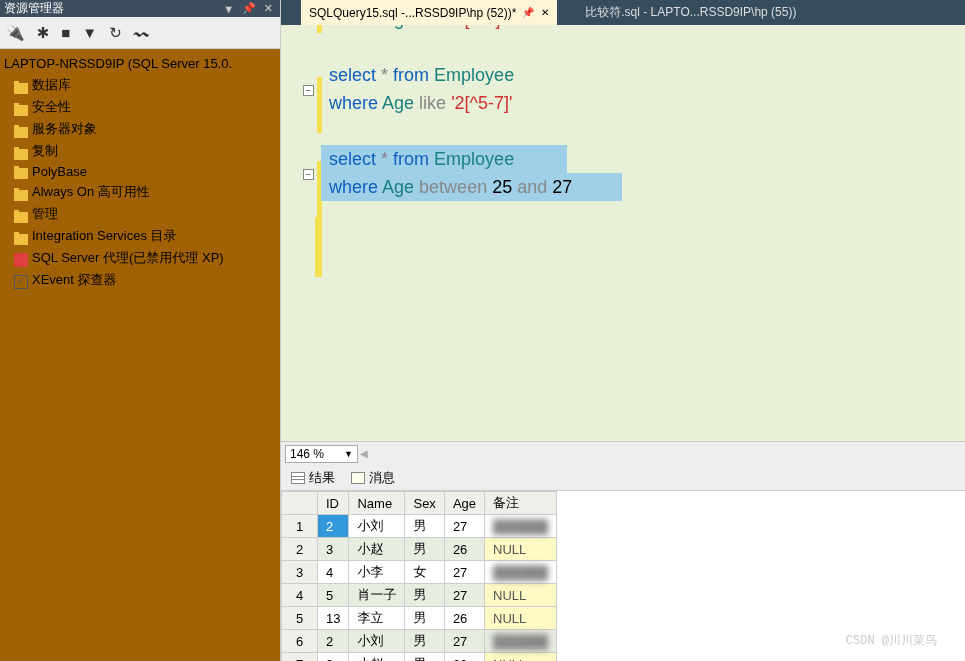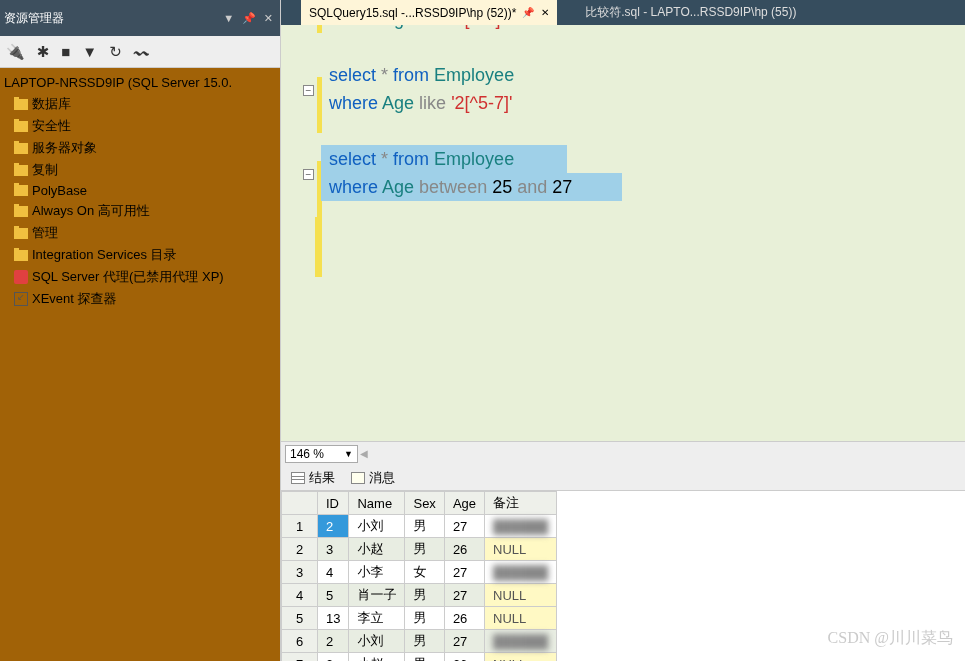--- a/index.html
+++ b/index.html
@@ -1,28 +1,28 @@
 <!DOCTYPE html>
 <html><head>
   <meta charset="utf-8">
   <style>
     * { margin: 0; padding: 0; box-sizing: border-box; font-family: "Microsoft YaHei", "Segoe UI", sans-serif; }
     body { width: 965px; height: 661px; display: flex; overflow: hidden; background: #fff; position: relative; }
     
     
     .sidebar { width: 281px; height: 100%; background: #f5f5f5; border-right: 1px solid #ccc; display: flex; flex-direction: column; }
-    .sidebar-header { height: 36px; background: #3d4f5e; color: #fff; display: flex; align-items: center; padding: 0 4px; font-size: 12px; }
+    .sidebar-header { height: 17px; background: #3d4f5e; color: #fff; display: flex; align-items: center; padding: 0 4px; font-size: 12px; }
     .sidebar-header-title { flex: 1; }
     .sidebar-header-icons { display: flex; gap: 2px; align-items: center; }
     .sidebar-header-icons span { cursor: pointer; font-size: 11px; padding: 0 3px; color: #ccc; }
     .sidebar-toolbar { height: 32px; background: #eee; border-bottom: 1px solid #ccc; display: flex; align-items: center; padding: 0 4px; gap: 8px; }
     .sidebar-toolbar-icon { font-size: 15px; color: #333; cursor: pointer; padding: 2px; }
     .tree { padding: 4px 2px; background: #a16207; flex: 1; overflow: auto; font-size: 13px; }
     .tree-server { padding: 3px 2px; }
-    .tree-item { display: flex; align-items: center; padding: 2px 2px 2px 12px; gap: 4px; cursor: pointer; }
+    .tree-item { display: flex; align-items: flex-end; padding: 2px 2px 2px 12px; gap: 4px; cursor: pointer; }
     .folder-icon { width: 14px; height: 11px; background: #f0c040; display: inline-block; position: relative; flex-shrink: 0; }
     .folder-icon::before { content: ""; position: absolute; top: -2px; left: 0; width: 5px; height: 2px; background: #f0c040; }
     .agent-icon { width: 14px; height: 14px; background: #e04040; display: inline-block; flex-shrink: 0; border-radius: 2px; }
     .xevent-icon { width: 14px; height: 14px; border: 1px solid #555; display: inline-block; flex-shrink: 0; position: relative; }
     .xevent-icon::after { content: "↙"; position: absolute; font-size: 9px; top: -1px; left: 2px; color: #555; }
     
     
     .main { flex: 1; display: flex; flex-direction: column; height: 100%; }
     
     
@@ -65,21 +65,21 @@
     .result-table th { background: #eef0ea; }
     .result-table .rownum { background: #eef0ea; text-align: center; width: 36px; }
     .result-table tr:nth-child(even) td { background: #e8ede2; }
     .result-table tr:nth-child(odd) td { background: #fff; }
     .result-table tr td:first-child { background: #eef0ea; }
     .null-cell { background: #fff9c4 !important; color: #555; }
     .selected-cell { background: #3499db !important; color: #fff; }
     .blur-cell { filter: blur(3px); color: #888; }
     
     
-    .watermark { position: absolute; bottom: 12px; right: 12px; font-size: 16px; color: rgba(180,180,180,0.7); pointer-events: none; font-family: Liberation Serif, serif; }
+    .watermark { position: absolute; bottom: 12px; right: 28px; font-size: 12px; color: rgba(180,180,180,0.7); pointer-events: none; font-family: Liberation Mono, monospace; }
   </style>
 </head>
 <body>
 
 <div class="sidebar">
   <div class="sidebar-header">
     <span class="sidebar-header-title">资源管理器</span>
     <div class="sidebar-header-icons">
       <span>▼</span>
       <span>📌</span>

